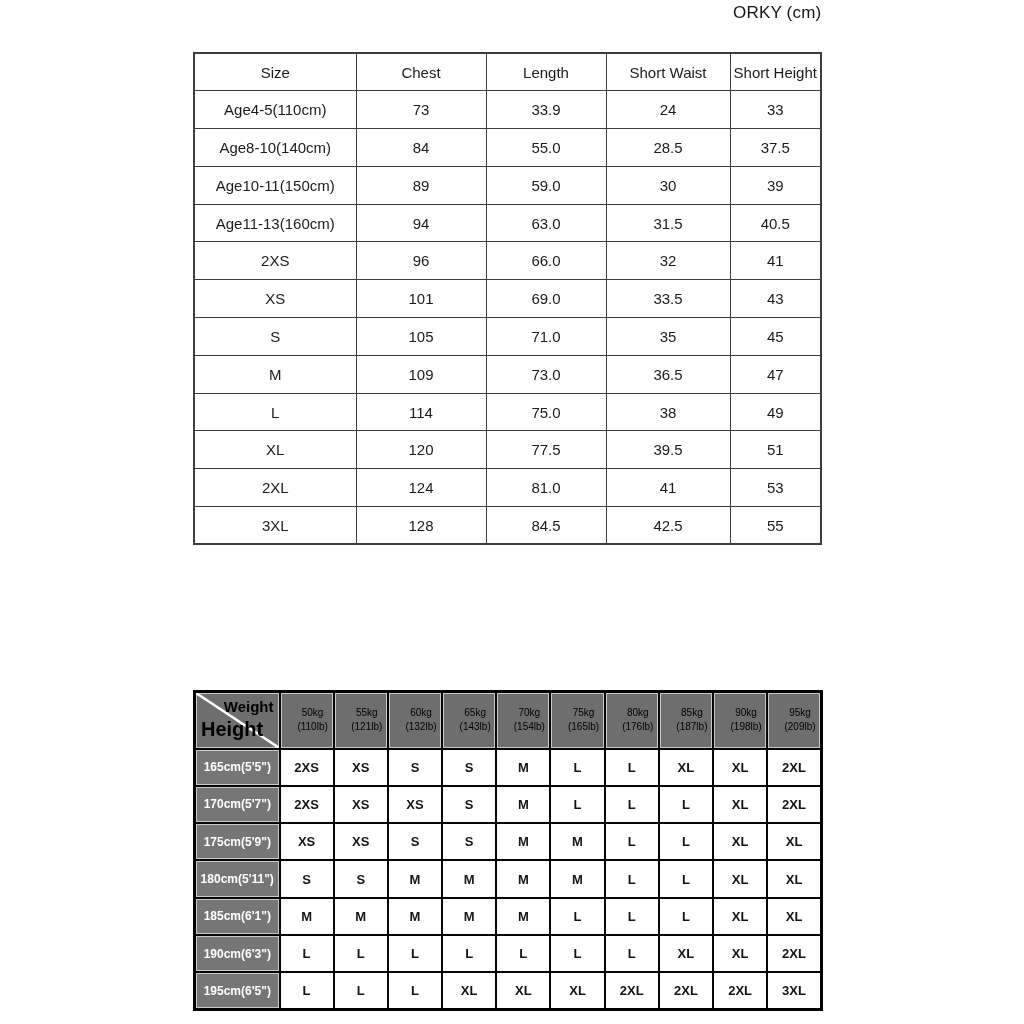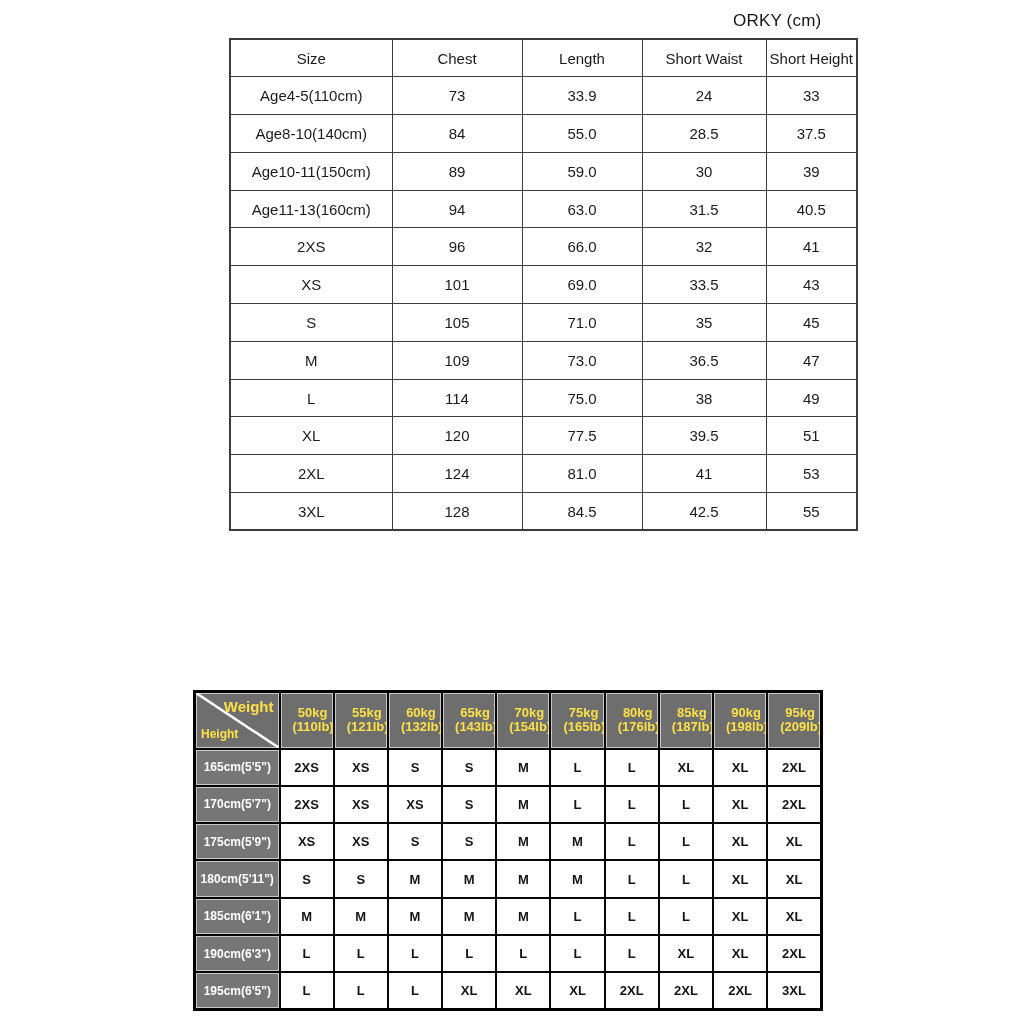--- a/index.html
+++ b/index.html
@@ -5,31 +5,30 @@
   * { margin: 0; padding: 0; box-sizing: border-box; }
   html, body {
     width: 1024px; height: 1024px;
     background: #ffffff;
     font-family: "Liberation Sans", "DejaVu Sans", sans-serif;
     overflow: hidden;
   }
   .canvas { position: relative; width: 1024px; height: 1024px; background: #ffffff; }
 
   .orky-label {
-    position: absolute; left: 733px; top: 11px;
+    position: absolute; left: 733px; top: 3px;
     font-size: 17px; color: #161616; letter-spacing: 0.2px;
   }
 
   
   table.size-table {
-    position: absolute; left: 193px; top: 38px;
+    position: absolute; left: 193px; top: 52px;
     width: 627px;
     border-collapse: collapse; table-layout: fixed;
     border: 2px solid #3d3d3d;
-    margin-left: 36px;
   }
   .size-table th, .size-table td {
     border: 1px solid #3d3d3d;
     height: 37.8px;
     text-align: center; vertical-align: middle;
     font-size: 15px; font-weight: 400; color: #1b1b1b;
     padding: 0; overflow: hidden; white-space: nowrap;
   }
 
   
@@ -39,41 +38,41 @@
     border-collapse: collapse; table-layout: fixed;
     border: 3px solid #000000;
   }
   .fit-table th, .fit-table td {
     border: 2px solid #060606;
     padding: 0; text-align: center; vertical-align: middle;
     overflow: hidden; white-space: nowrap;
   }
   .fit-table thead th {
     height: 57px;
-    background: #6e6e6e; color: #fde047;
+    background: #6e6e6e; color: #000000;
     box-shadow: inset 0 0 0 1px #c9c9c9;
   }
-  .fit-table thead th.weight-header { font-size: 13px; font-weight: 700; line-height: 14px; padding-left: 12px; }
+  .fit-table thead th.weight-header { font-size: 10px; font-weight: 400; line-height: 14px; padding-left: 12px; }
   .fit-table thead th.weight-header span { display: block; }
   .fit-table tbody tr { height: 37.3px; }
   .fit-table tbody th {
     background: #767676; color: #ffffff;
     font-size: 12px; font-weight: 700;
     box-shadow: inset 0 0 0 1px #c9c9c9;
   }
   .fit-table tbody td {
     background: #ffffff; color: #141414;
     font-size: 13px; font-weight: 700;
   }
 
   .corner-cell { position: relative; }
   .corner-cell svg.diag { position: absolute; left: 0; top: 0; width: 100%; height: 100%; display: block; }
   .corner-cell svg.diag line { stroke: #ffffff; stroke-width: 2.5; vector-effect: non-scaling-stroke; }
   .corner-weight { position: absolute; top: 5px; right: 5px; font-size: 15px; font-weight: 700; }
-  .corner-height { position: absolute; bottom: 7px; left: 5px; font-size: 12px; font-weight: 700; }
+  .corner-height { position: absolute; bottom: 7px; left: 5px; font-size: 20px; font-weight: 700; }
 </style>
 </head>
 <body>
 
 <div class="canvas">
 
   <div class="orky-label">ORKY (cm)</div>
 
   <table class="size-table">
     <colgroup>

